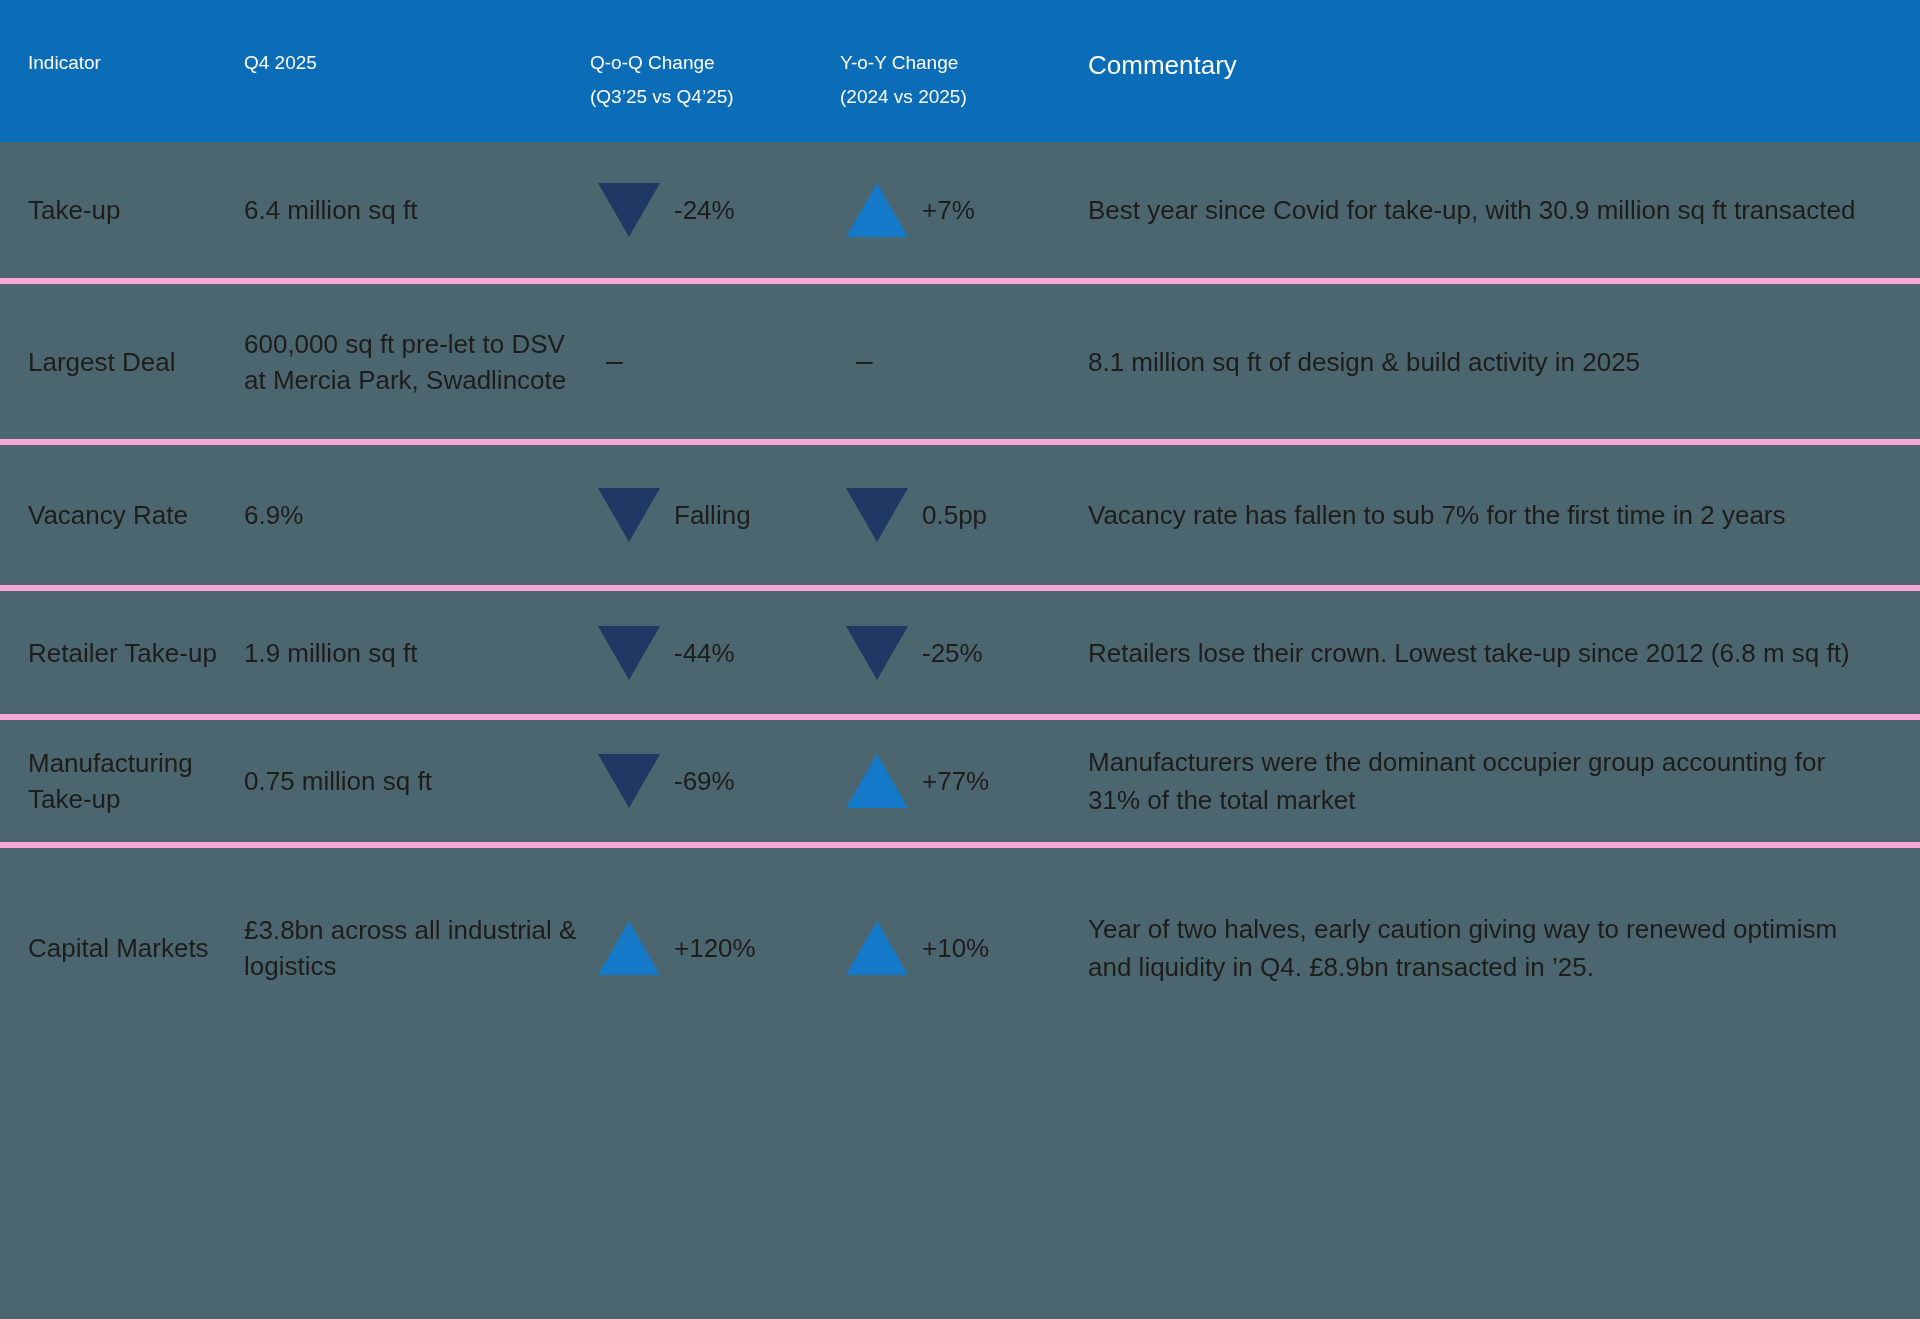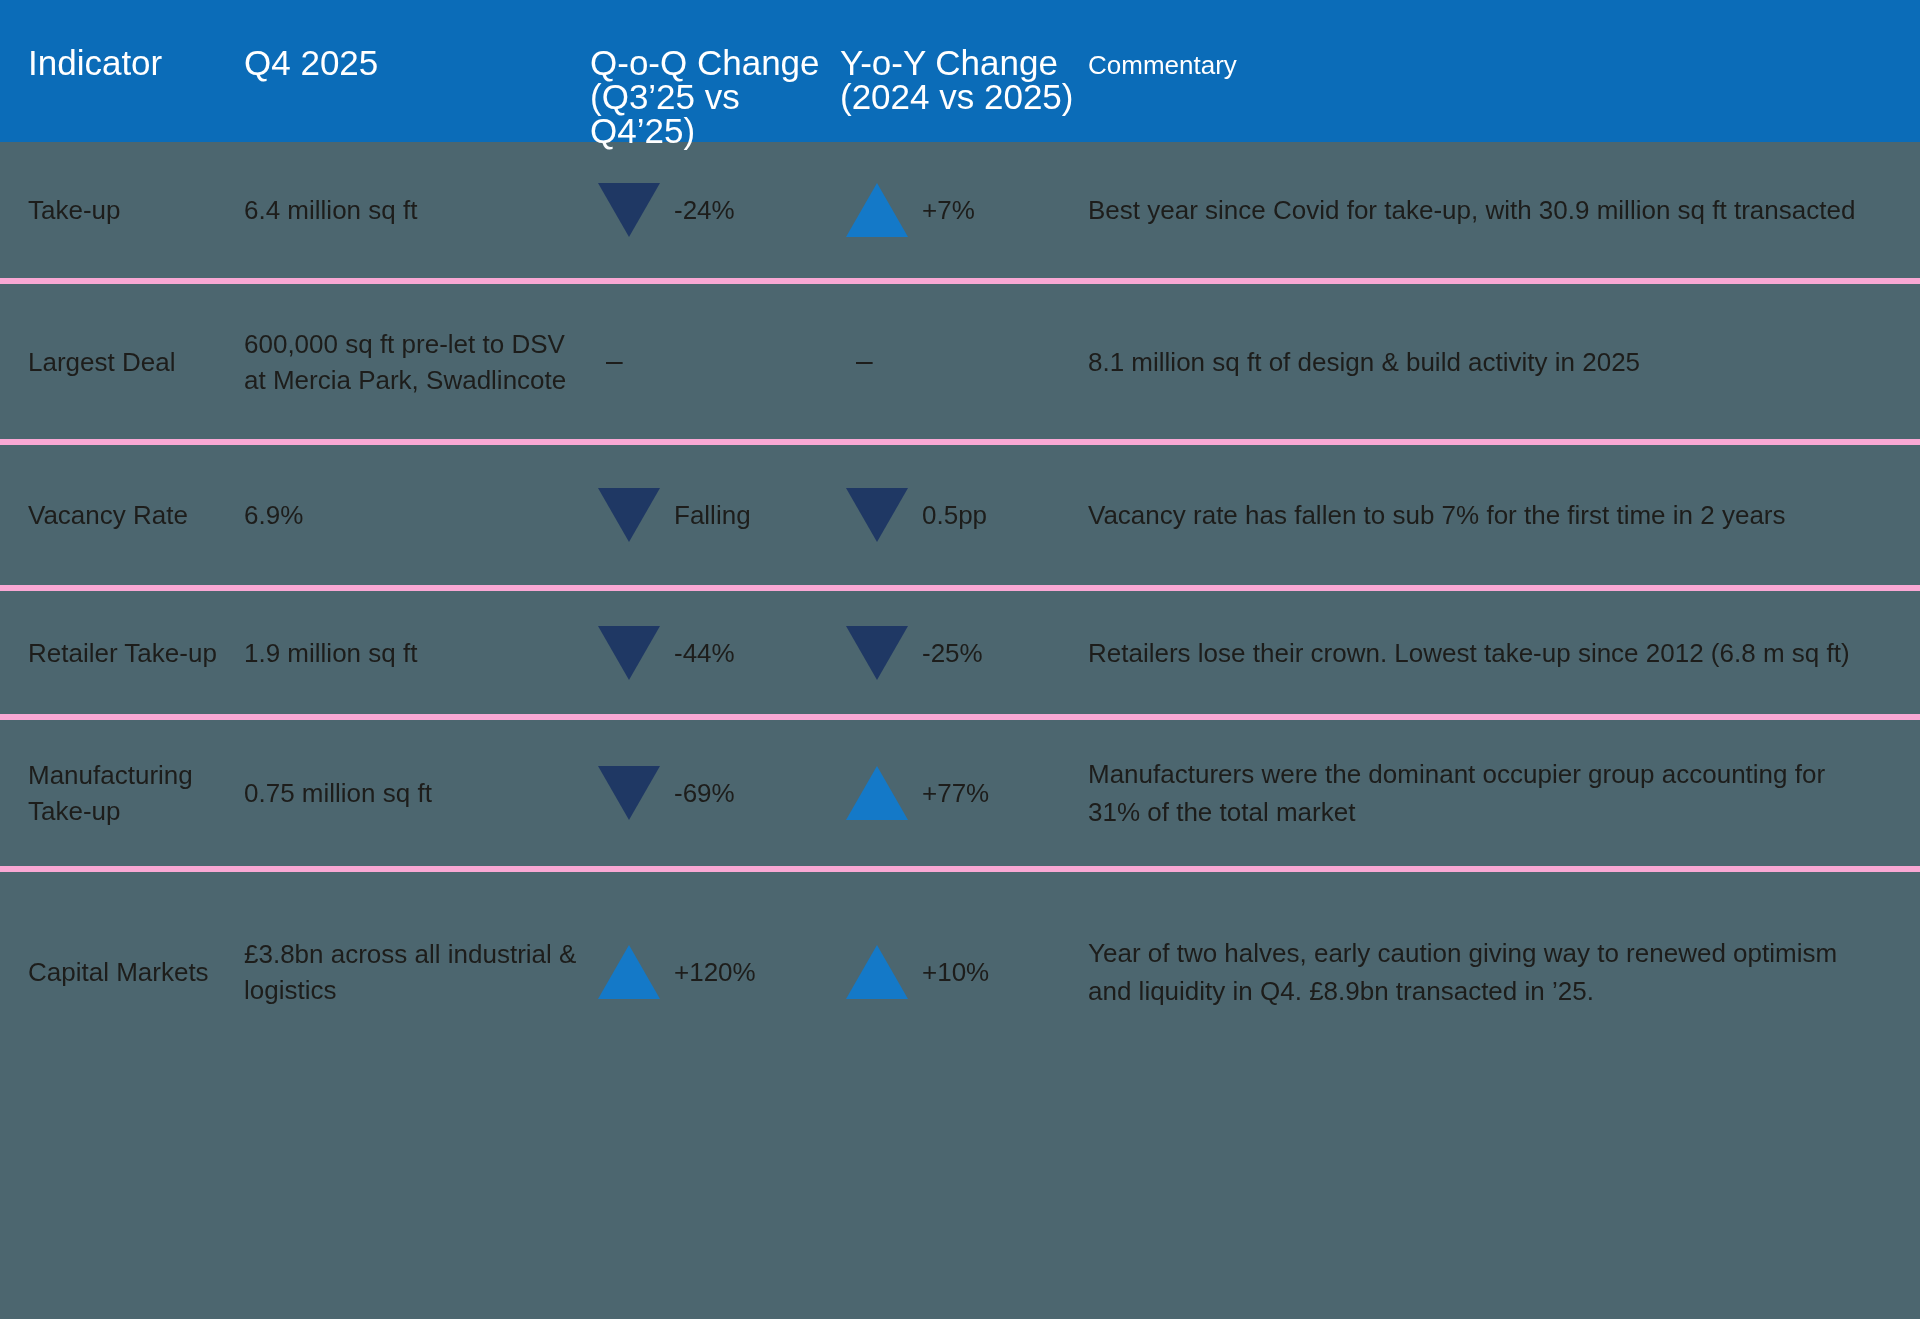--- a/index.html
+++ b/index.html
@@ -25,21 +25,21 @@
   .thead {
     background: #0b6cb8;
     height: 142px;
     box-sizing: border-box;
     display: flex;
     align-items: flex-start;
     padding-top: 46px;
   }
   .thead .cell {
     color: #ffffff;
-    font-size: 35px;
+    font-size: 19px;
     line-height: 34px;
     font-weight: 400;
     box-sizing: border-box;
   }
 
   
   .c-ind   { width: 244px; padding-left: 28px; }
   .c-val   { width: 346px; padding-left: 0px;  }
   .c-qoq   { width: 250px; }
   .c-yoy   { width: 248px; }
@@ -61,21 +61,21 @@
     line-height: 36px;
     box-sizing: border-box;
   }
   .cell.c-ind  { padding-left: 28px; }
   .cell.c-com  { font-size: 26px; line-height: 38px; }
 
   .row-1 { height: 136px; }
   .row-2 { height: 161px; }
   .row-3 { height: 146px; }
   .row-4 { height: 129px; }
-  .row-5 { height: 152px; }
+  .row-5 { height: 128px; }
   .row-6 { height: 206px; }
 
   
   .change {
     display: flex;
     align-items: center;
     gap: 14px;
   }
   .change .label {
     font-size: 26px;

